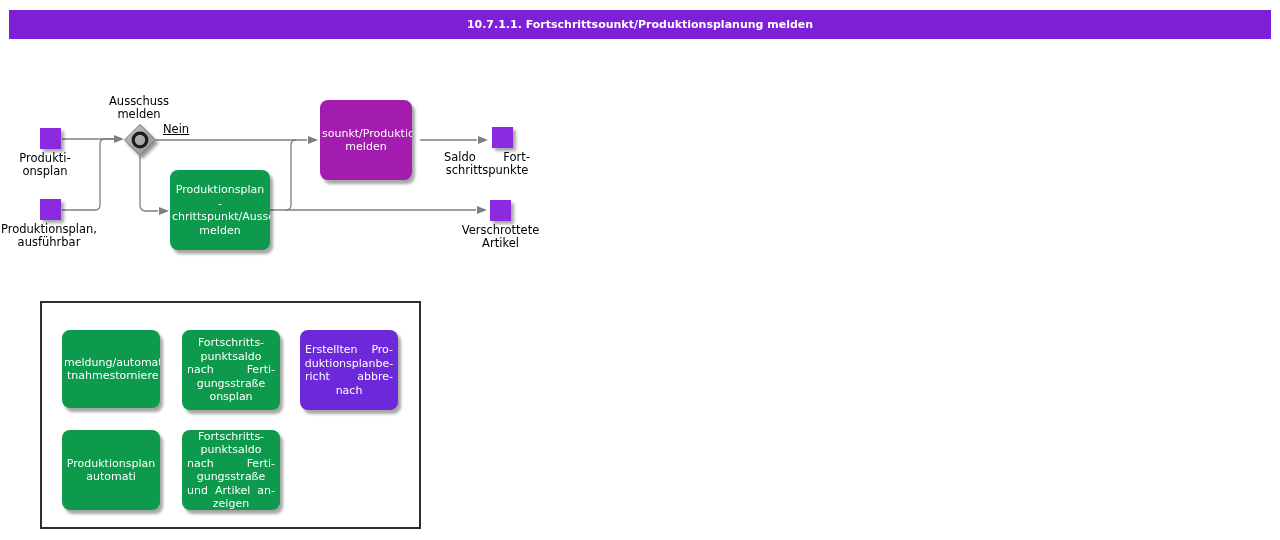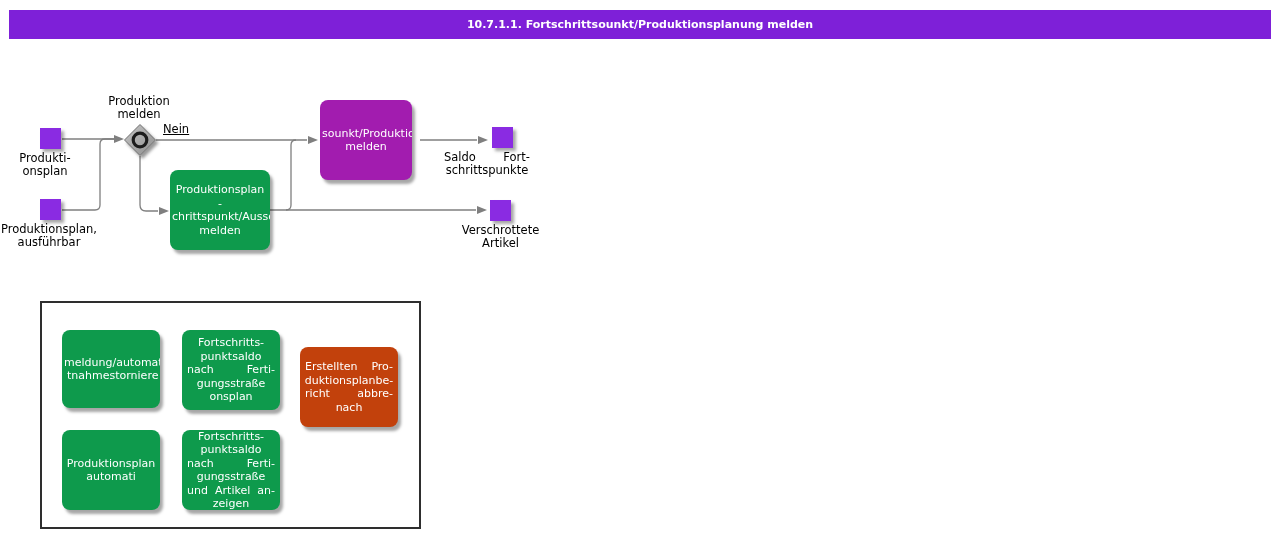--- a/index.html
+++ b/index.html
@@ -129,21 +129,21 @@
       <div class="gbox" style="left: 182px; top: 330px; width: 98px; height: 80px; background: rgb(14, 154, 76);">
         <div class="ln">Fortschritts-</div>
         <div class="ln">punktsaldo</div>
         <div class="ln spread">
           <span>nach</span>
           <span>Ferti-</span>
         </div>
         <div class="ln">gungsstraße</div>
         <div class="ln">onsplan</div>
       </div>
-      <div class="gbox" style="left: 300px; top: 347px; width: 98px; height: 80px; background: #c2410c;">
+      <div class="gbox" style="left: 300px; top: 330px; width: 98px; height: 80px; background: #6d28d9;">
         <div class="ln spread">
           <span>Erstellten</span>
           <span>Pro-</span>
         </div>
         <div class="ln">duktionsplanbe-</div>
         <div class="ln spread">
           <span>richt</span>
           <span>abbre-</span>
         </div>
         <div class="ln">nach</div>
@@ -165,18 +165,18 @@
           <span>Artikel</span>
           <span>an-</span>
         </div>
         <div class="ln">zeigen</div>
       </div>
     </div>
 
   <div class="actbox"></div>
 
   <div class="freelabel" id="gwlabel" style="left:89px; top:95px; width:100px;">
-      <div>Produktion</div>
+      <div>Ausschuss</div>
       <div>melden</div>
     </div>
   <div class="freelabel" id="neinlabel" style="left:163px; top:123px; text-align:right;text-decoration:underline;">Nein</div>
 
 </div>
 
 </body></html>

